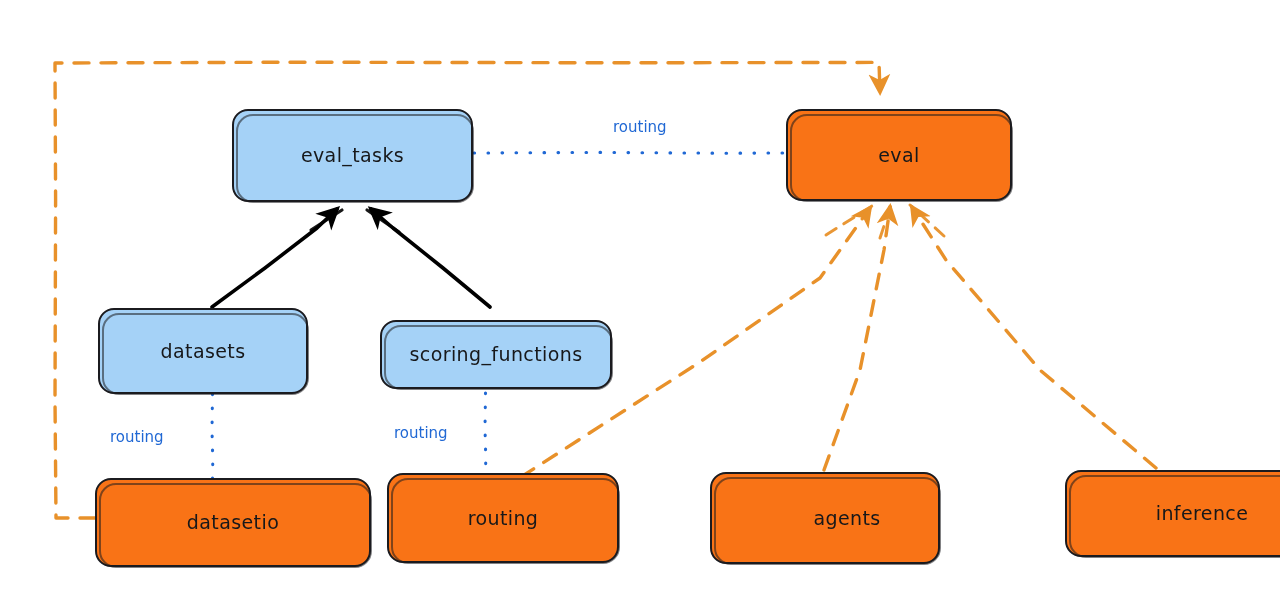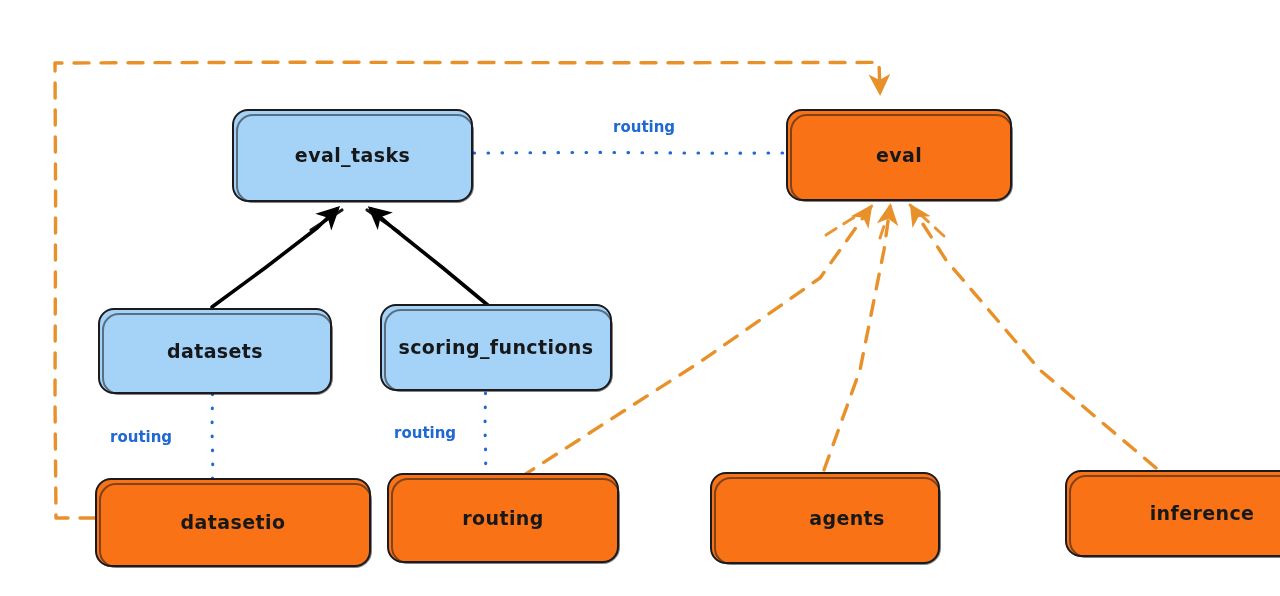--- a/index.html
+++ b/index.html
@@ -10,21 +10,20 @@
   }
   body {
     font-family: "DejaVu Sans", sans-serif;
   }
   #canvas {
     position: relative;
     width: 1280px;
     height: 596px;
     background: #ffffff;
     overflow: hidden;
-    font-weight: bold;
   }
   #edges {
     position: absolute;
     left: 0;
     top: 0;
     width: 1280px;
     height: 596px;
     pointer-events: none;
   }
   .node {
@@ -137,25 +136,25 @@
   <div class="edge-label" style="left:394px; top:424px;">routing</div>
 
   <div class="node blue" style="left:232px; top:109px; width:241px; height:93px;">
     <span class="node-label">eval_tasks</span>
   </div>
 
   <div class="node green" style="left:786px; top:109px; width:226px; height:92px;">
     <span class="node-label">eval</span>
   </div>
 
-  <div class="node blue" style="left:98px; top:308px; width:234px; height:86px;">
+  <div class="node blue" style="left:98px; top:308px; width:210px; height:86px;">
     <span class="node-label">datasets</span>
   </div>
 
-  <div class="node blue" style="left:380px; top:304px; width:232px; height:87px;">
+  <div class="node blue" style="left:380px; top:320px; width:232px; height:69px;">
     <span class="node-label">scoring_functions</span>
   </div>
 
   <div class="node green" style="left:95px; top:478px; width:276px; height:89px;">
     <span class="node-label">datasetio</span>
   </div>
 
   <div class="node green" style="left:387px; top:473px; width:232px; height:90px;">
     <span class="node-label">routing</span>
   </div>

